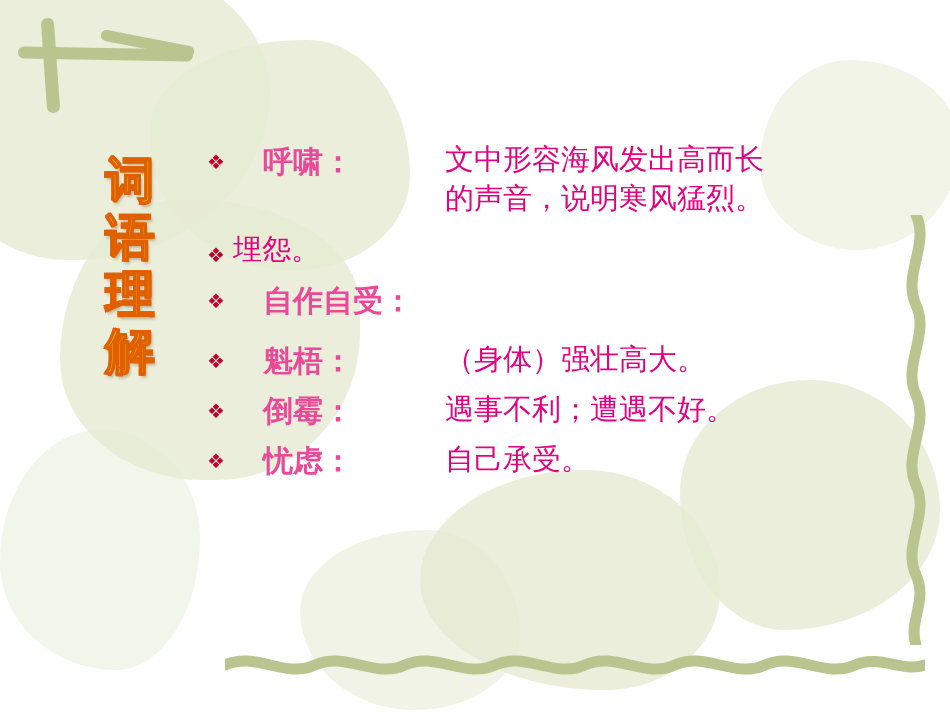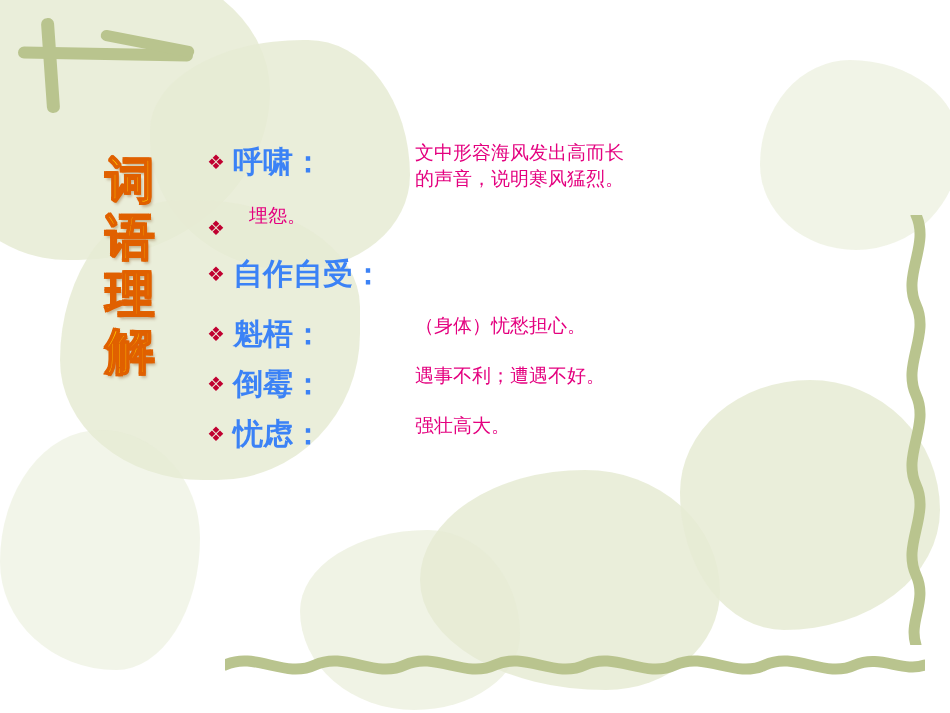--- a/index.html
+++ b/index.html
@@ -134,41 +134,42 @@
     font-size: 20px;
     line-height: 44px;
     text-align: left;
     padding-left: 2px;
   }
   .term {
     flex: 0 0 auto;
     font-family: "DejaVu Serif", serif;
     font-size: 30px;
     font-weight: bold;
-    color: #3b82f6;
+    color: #ec4899;
     line-height: 44px;
     white-space: nowrap;
+    margin-left: 30px;
   }
   .term.w-narrow { width: 182px; }
   .term.w-wide   { width: 182px; }
   .def {
     flex: 1 1 auto;
     font-family: "DejaVu Serif", serif;
-    font-size: 19px;
+    font-size: 29px;
     color: #e4007f;
     line-height: 1.38;
     white-space: pre-line;
   }
   .entry.e1 { margin-bottom: 14px; }
   .entry.e2 { margin-bottom: 2px; }
   .entry.e3 { margin-bottom: 16px; }
   .entry.e4 { margin-bottom: 6px; }
   .entry.e5 { margin-bottom: 6px; }
   .entry.e1 .def, .entry.e3 .def { line-height: 1.36; }
-  .entry.e2 .def { position: relative; top: -4px; margin-left: 16px; }
+  .entry.e2 .def { position: relative; top: -4px; }
 </style>
 </head>
 <body>
 
 <div id="slide">
 
   <div class="bg-layer">
     <div class="blob b1"></div>
     <div class="blob b2"></div>
     <div class="blob b3"></div>
@@ -217,29 +218,29 @@
     </div>
 
     <div class="entry e3">
       <span class="bullet">❖</span>
       <span class="term w-wide">自作自受：</span>
     </div>
 
     <div class="entry e4">
       <span class="bullet">❖</span>
       <span class="term w-narrow">魁梧：</span>
-      <span class="def">（身体）忧愁担心。</span>
+      <span class="def">（身体）强壮高大。</span>
     </div>
 
     <div class="entry e5">
       <span class="bullet">❖</span>
       <span class="term w-narrow">倒霉：</span>
       <span class="def">遇事不利；遭遇不好。</span>
     </div>
 
     <div class="entry e6">
       <span class="bullet">❖</span>
       <span class="term w-narrow">忧虑：</span>
-      <span class="def">强壮高大。</span>
+      <span class="def">自己承受。</span>
     </div>
 
   </div>
 </div>
 
 </body></html>

